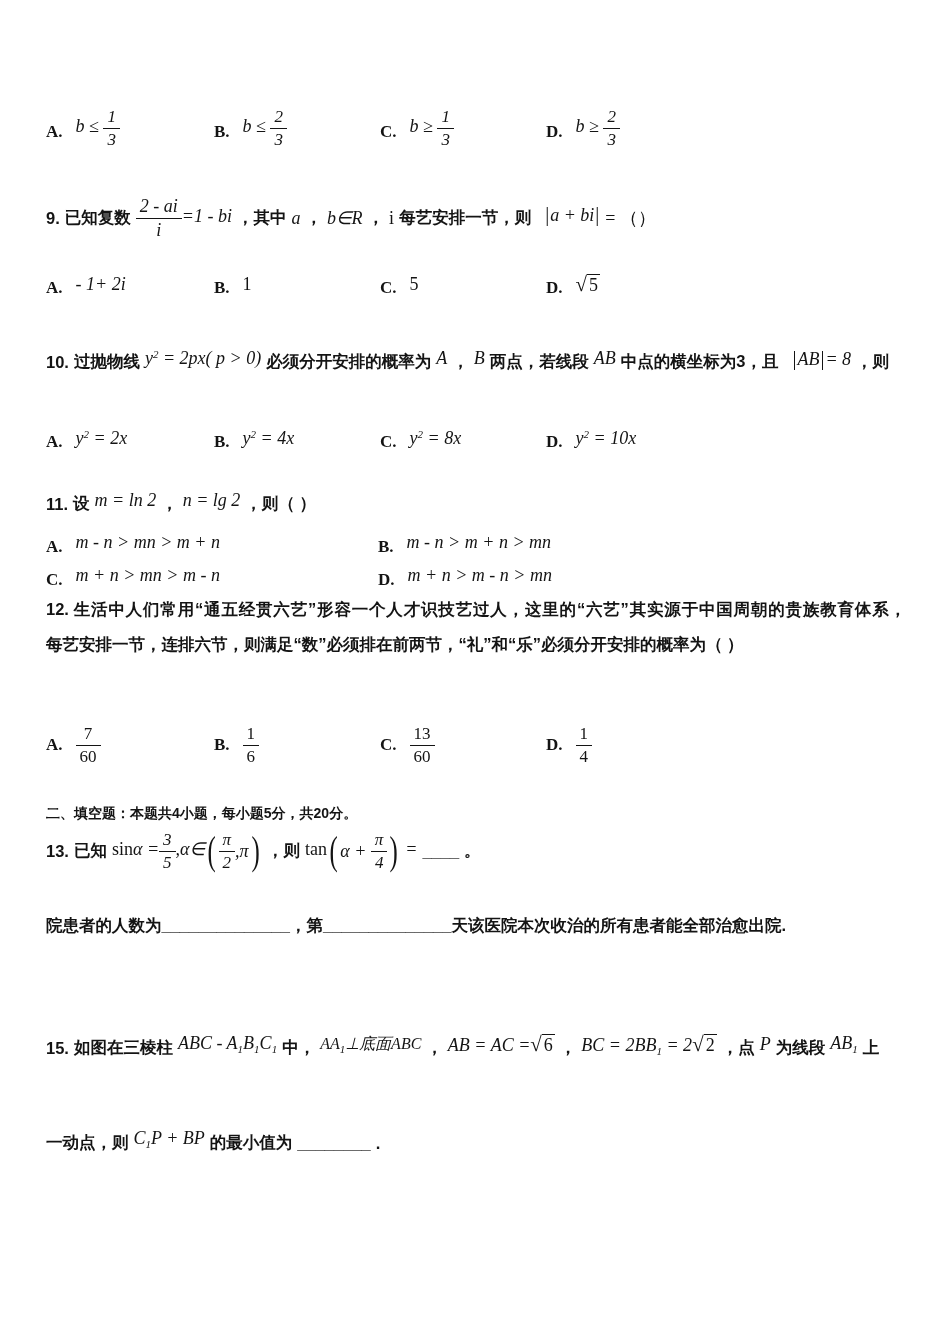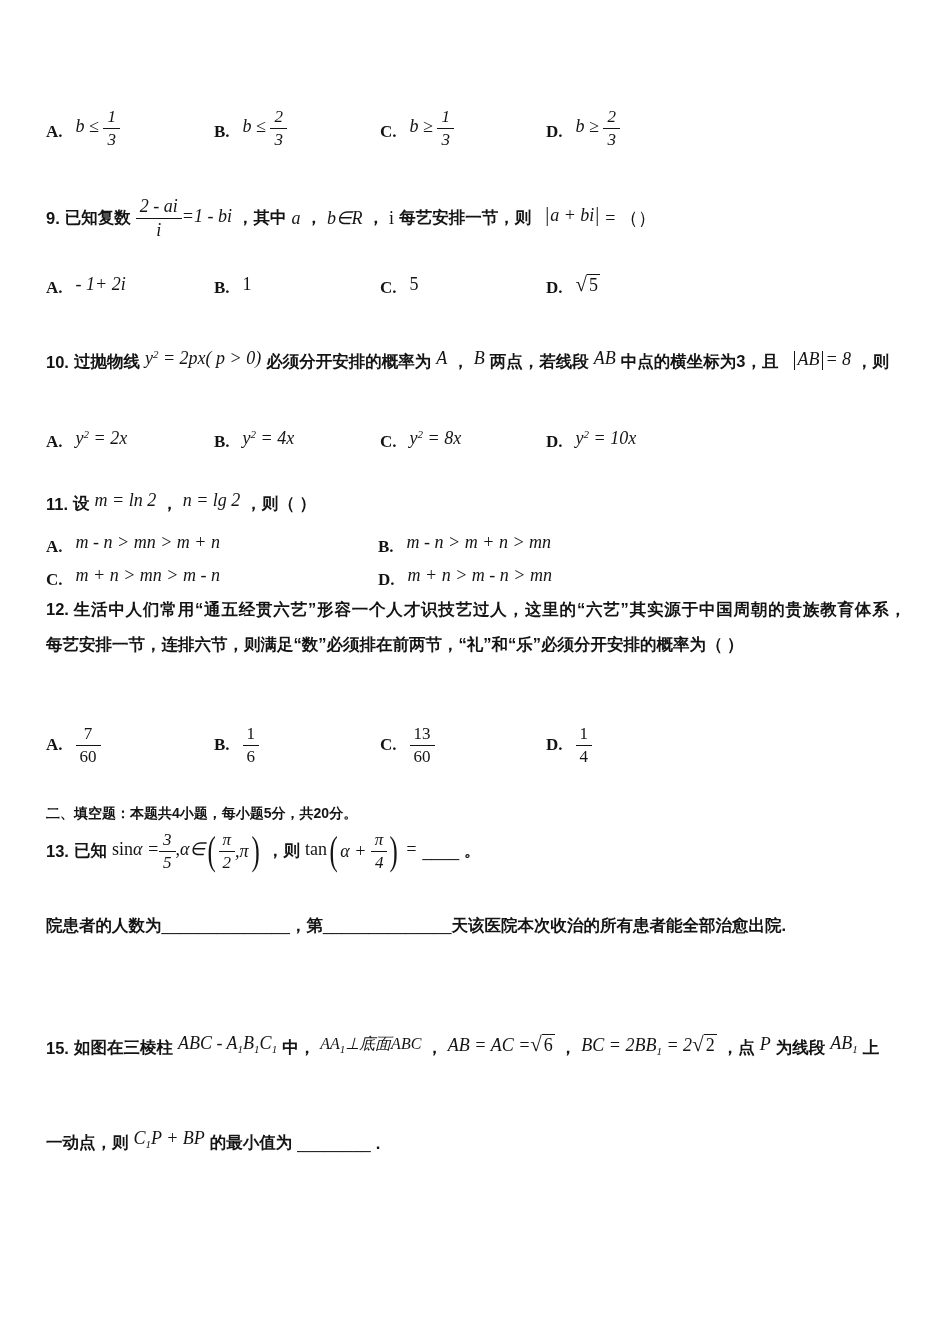--- a/index.html
+++ b/index.html
@@ -37,21 +37,21 @@
 
   .abs { font-style: italic; margin-left: 8px; }
   .abs::before, .abs::after { content: "|"; font-style: normal; font-size: 20px; padding: 0 1px; }
 
   .bigp { display: inline-flex; align-items: center; vertical-align: middle; }
   .bigp::before { content: "("; font-style: normal; font-weight: 400; font-size: 40px; line-height: 1; transform: scaleX(.62); }
   .bigp::after  { content: ")"; font-style: normal; font-weight: 400; font-size: 40px; line-height: 1; transform: scaleX(.62); }
 
   sub { font-size: 11px; font-style: italic; vertical-align: -4px; }
   sup { font-size: 11px; font-style: italic; vertical-align: 6px; }
-  .blankline { font-style: normal; letter-spacing: 0; font-weight: 400; }
+  .blankline { font-style: normal; letter-spacing: 0; font-weight: 700; }
 </style>
 </head>
 <body>
 
 <div id="page">
 
   <div class="row4" style="top:98px;height:68px">
     <div class="opt">
       <span class="lbl">A.</span>
       <span class="math raised"><span>b ≤</span> <span class="frac"><span class="fnum">1</span><span class="fden">3</span></span></span>

